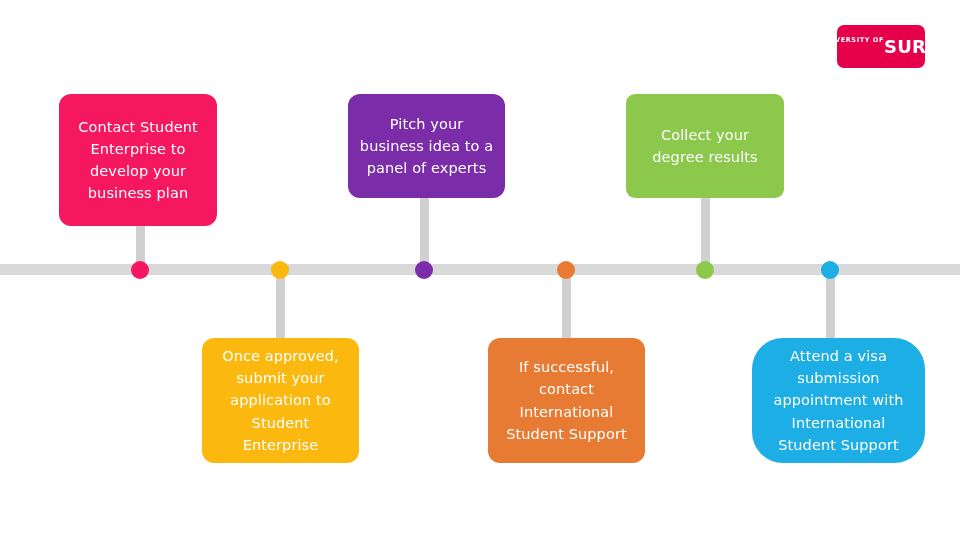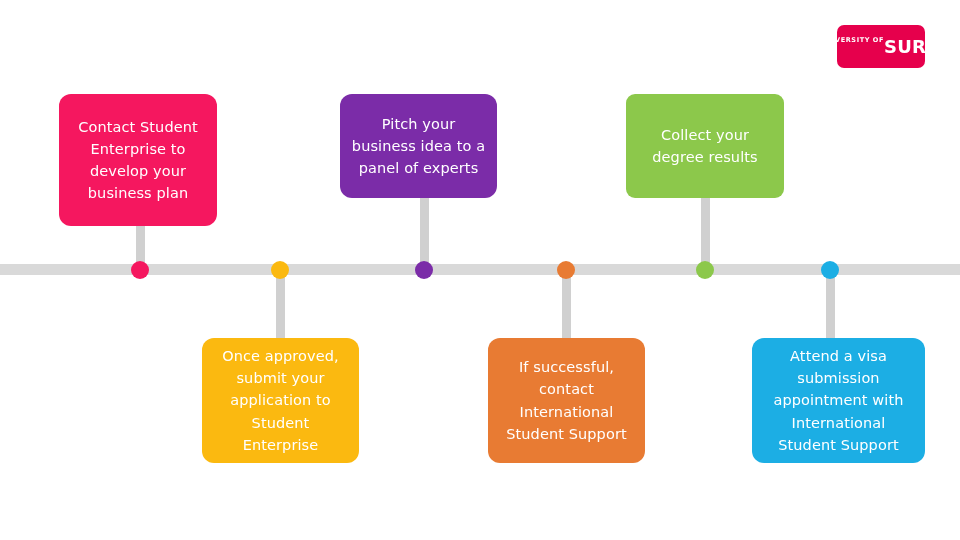--- a/index.html
+++ b/index.html
@@ -107,25 +107,25 @@
   }
   .card-text {
     color: #ffffff;
     font-size: 14.5px;
     line-height: 1.52;
     letter-spacing: 0.1px;
   }
 
   
   .card-step1 { left: 59px;  top: 94px;  width: 158px; height: 132px; justify-content: center; }
-  .card-step2 { left: 340px; top: 94px;  width: 157px; height: 104px; }
+  .card-step2 { left: 348px; top: 94px;  width: 157px; height: 104px; }
   .card-step3 { left: 626px; top: 94px;  width: 158px; height: 104px; border-radius: 9px; }
   .card-step4 { left: 202px; top: 338px; width: 157px; height: 125px; }
   .card-step5 { left: 488px; top: 338px; width: 157px; height: 125px; }
-  .card-step6 { left: 752px; top: 338px; width: 173px; height: 125px; }
+  .card-step6 { left: 752px; top: 338px; width: 173px; height: 125px; border-radius: 31px; }
 </style>
 </head>
 <body>
 
 <div id="stage">
 
   <div class="logo-badge">
     <svg class="logo-stag" viewBox="0 0 20 26">
       <g fill="#ffffff">
         <path d="M4.2 2.0 L5.0 4.6 L6.2 3.0 L6.3 5.4 L7.6 4.2 L7.2 6.4 L8.6 6.0 L7.4 7.6 Z"></path>

